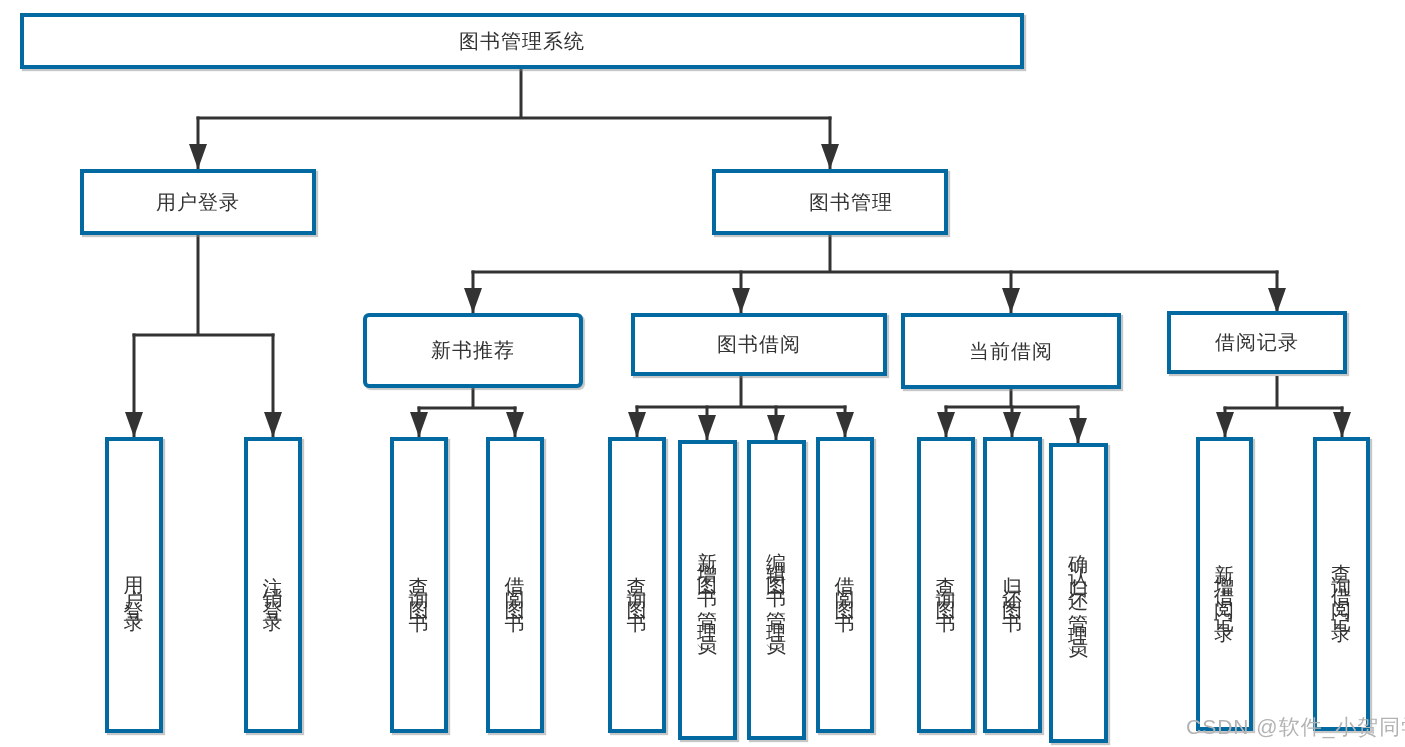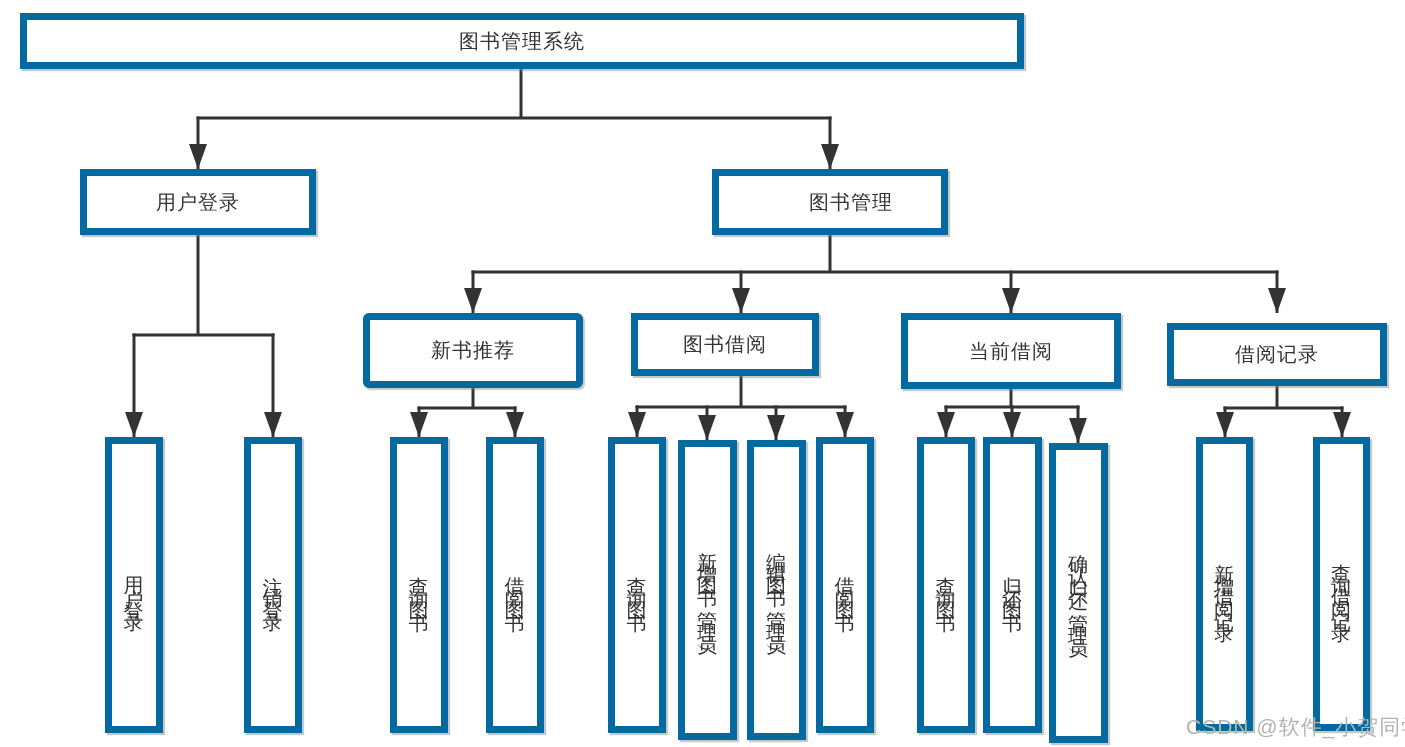--- a/index.html
+++ b/index.html
@@ -19,21 +19,21 @@
     position: absolute;
     left: 0;
     top: 0;
     width: 1405px;
     height: 747px;
   }
   .box {
     position: absolute;
     box-sizing: border-box;
     background: #ffffff;
-    border: 7px solid #0369a1;
+    border: 4px solid #0369a1;
     box-shadow: 2px 2px 1px rgba(130,130,130,0.45);
     color: #333333;
     display: flex;
     align-items: center;
     justify-content: center;
     text-align: center;
   }
   .h-box {
     font-size: 20px;
     letter-spacing: 1px;
@@ -44,23 +44,23 @@
     text-orientation: mixed;
     font-size: 20px;
     letter-spacing: 12px;
     line-height: 1;
   }
   
   .n-root            { left: 20px;   top: 13px;  width: 1004px; height: 56px; }
   .n-user-login      { left: 80px;   top: 169px; width: 236px;  height: 66px; }
   .n-book-mgmt       { left: 712px;  top: 169px; width: 236px;  height: 66px; padding-left: 42px; }
   .n-new-book-rec    { left: 363px;  top: 313px; width: 220px;  height: 75px; border-radius: 6px; }
-  .n-book-borrow     { left: 631px;  top: 313px; width: 188px;  height: 63px; }
+  .n-book-borrow     { left: 631px;  top: 313px; width: 256px;  height: 63px; }
   .n-current-borrow  { left: 901px;  top: 313px; width: 220px;  height: 76px; }
-  .n-borrow-records  { left: 1167px; top: 323px; width: 220px;  height: 63px; }
+  .n-borrow-records  { left: 1167px; top: 311px; width: 180px;  height: 63px; }
   .n-leaf-login      { left: 105px;  top: 437px; width: 58px;   height: 296px; }
   .n-leaf-logout     { left: 244px;  top: 437px; width: 58px;   height: 296px; }
   .n-leaf-query1     { left: 390px;  top: 437px; width: 58px;   height: 296px; }
   .n-leaf-borrow1    { left: 486px;  top: 437px; width: 58px;   height: 296px; }
   .n-leaf-query2     { left: 608px;  top: 437px; width: 58px;   height: 296px; }
   .n-leaf-addbook    { left: 678px;  top: 440px; width: 59px;   height: 300px; }
   .n-leaf-editbook   { left: 747px;  top: 440px; width: 59px;   height: 300px; }
   .n-leaf-borrow2    { left: 816px;  top: 437px; width: 58px;   height: 296px; }
   .n-leaf-query3     { left: 917px;  top: 437px; width: 58px;   height: 296px; }
   .n-leaf-return     { left: 983px;  top: 437px; width: 59px;   height: 296px; }

